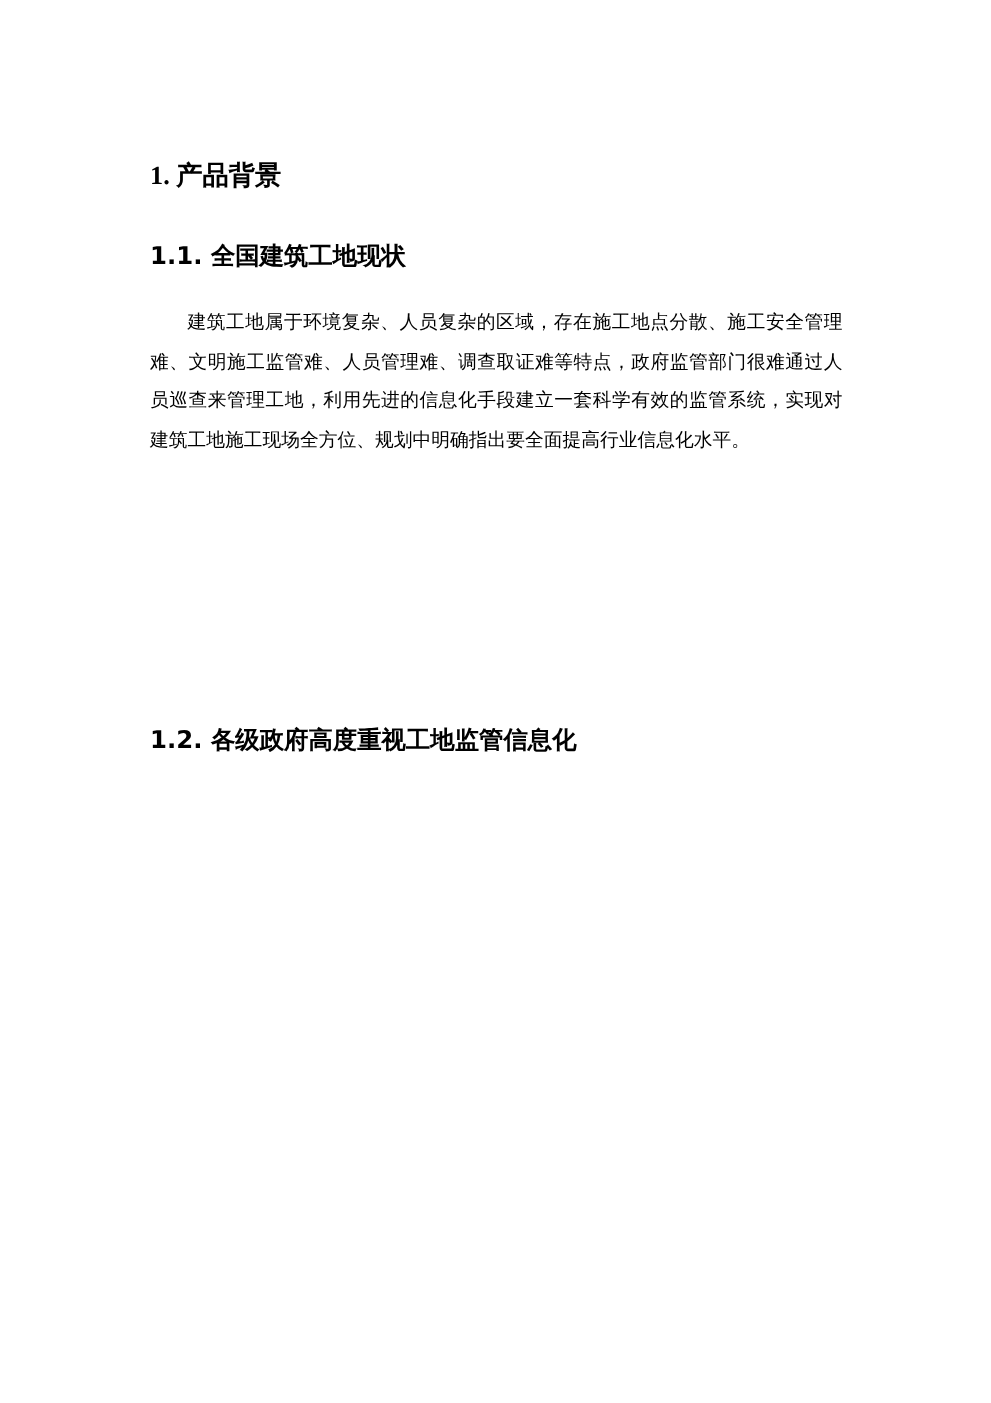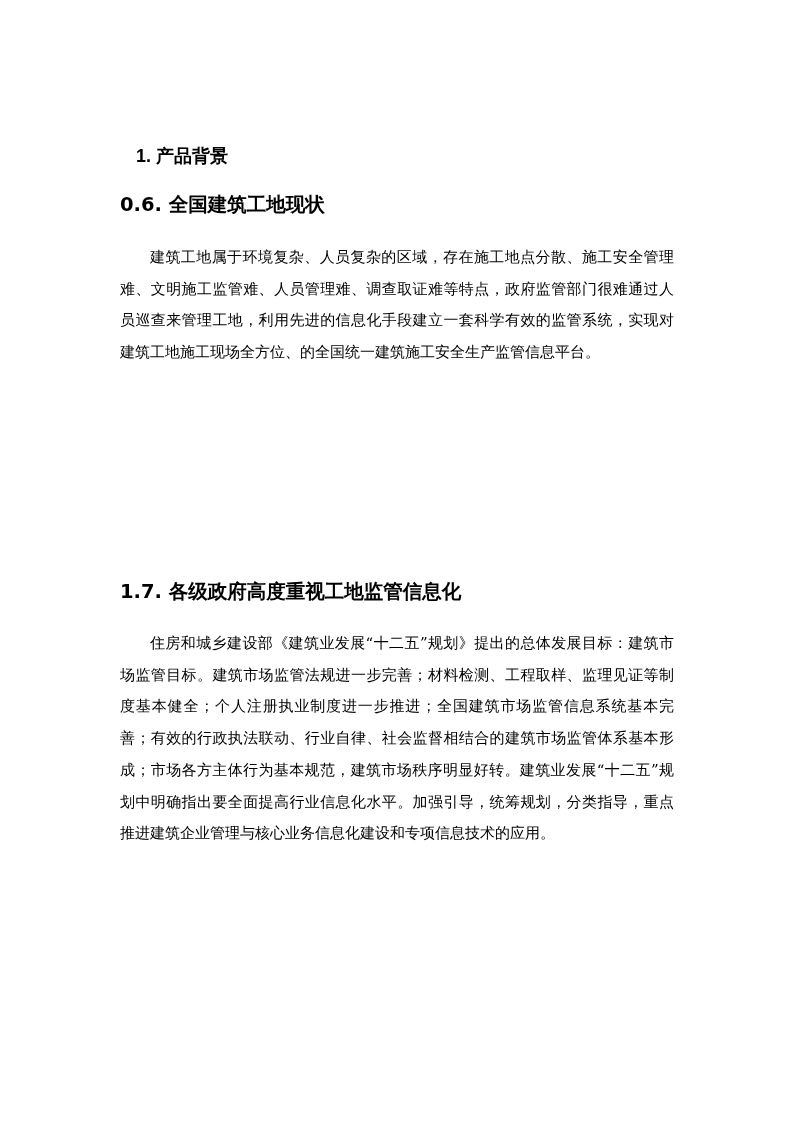--- a/index.html
+++ b/index.html
@@ -1,41 +1,40 @@
 <!DOCTYPE html>
 <html><head>
 <meta charset="utf-8">
 <style>
   html, body { margin: 0; padding: 0; background: #ffffff; }
   body { width: 793px; height: 1122px; position: relative; overflow: hidden; color: #000; }
   .page { position: absolute; left: 120px; top: 0; width: 554px; }
   .h1 {
-    position: absolute; left: 0; top: 122px; margin: 16px;
-    font-family: Liberation Sans, sans-serif; font-weight: bold; font-size: 18px; line-height: 36px;
+    position: absolute; left: 0; top: 122px; margin: 0;
+    font-family: Liberation Serif, serif; font-weight: bold; font-size: 21px; line-height: 36px;
     letter-spacing: 0px; white-space: nowrap;
   }
   .h2 {
     position: absolute; left: 0; margin: 0;
     font-family: "DejaVu Sans", sans-serif; font-weight: bold; font-size: 19.5px; line-height: 28px;
     white-space: nowrap;
   }
   .section { position: absolute; left: 0; width: 554px; }
   .para {
     margin: 0; font-family: "DejaVu Serif", serif; font-size: 15px; line-height: 31.7px;
     text-indent: 30px; text-align: justify; text-align-last: left; word-break: break-all;
   }
 </style>
 </head>
 <body>
 
 <div class="page">
   <h1 class="h1">1. 产品背景</h1>
 
-  <h2 class="h2" style="top:191px;">0.6. 全国建筑工地现状</h2>
+  <h2 class="h2" style="top:191px;">1.1. 全国建筑工地现状</h2>
   <div class="section" style="top:242px;">
-    <p class="para">建筑工地属于环境复杂、人员复杂的区域，存在施工地点分散、施工安全管理难、文明施工监管难、人员管理难、调查取证难等特点，政府监管部门很难通过人员巡查来管理工地，利用先进的信息化手段建立一套科学有效的监管系统，实现对建筑工地施工现场全方位、的全国统一建筑施工安全生产监管信息平台。</p>
+    <p class="para">建筑工地属于环境复杂、人员复杂的区域，存在施工地点分散、施工安全管理难、文明施工监管难、人员管理难、调查取证难等特点，政府监管部门很难通过人员巡查来管理工地，利用先进的信息化手段建立一套科学有效的监管系统，实现对建筑工地施工现场全方位、规划中明确指出要全面提高行业信息化水平。</p>
   </div>
 
-  <h2 class="h2" style="top:578px;">1.7. 各级政府高度重视工地监管信息化</h2>
+  <h2 class="h2" style="top:578px;">1.2. 各级政府高度重视工地监管信息化</h2>
   <div class="section" style="top:628px;">
-    <p class="para">住房和城乡建设部《建筑业发展“十二五”规划》提出的总体发展目标：建筑市场监管目标。建筑市场监管法规进一步完善；材料检测、工程取样、监理见证等制度基本健全；个人注册执业制度进一步推进；全国建筑市场监管信息系统基本完善；有效的行政执法联动、行业自律、社会监督相结合的建筑市场监管体系基本形成；市场各方主体行为基本规范，建筑市场秩序明显好转。建筑业发展“十二五”规划中明确指出要全面提高行业信息化水平。加强引导，统筹规划，分类指导，重点推进建筑企业管理与核心业务信息化建设和专项信息技术的应用。</p>
   </div>
 </div>
 
 </body></html>

